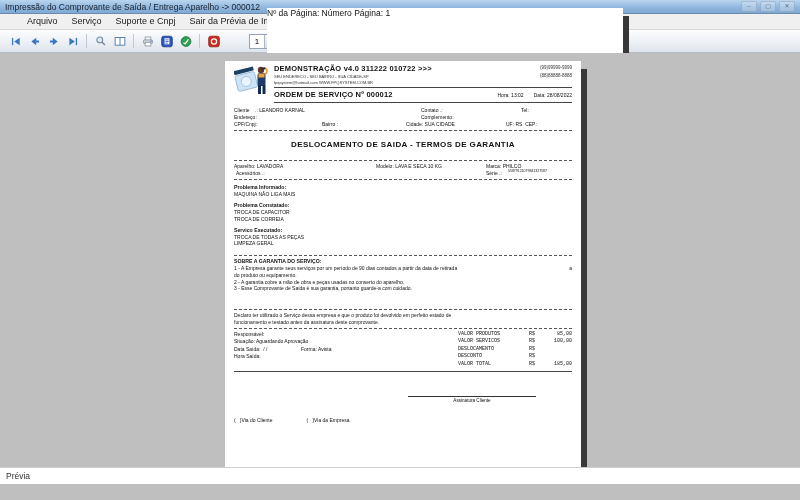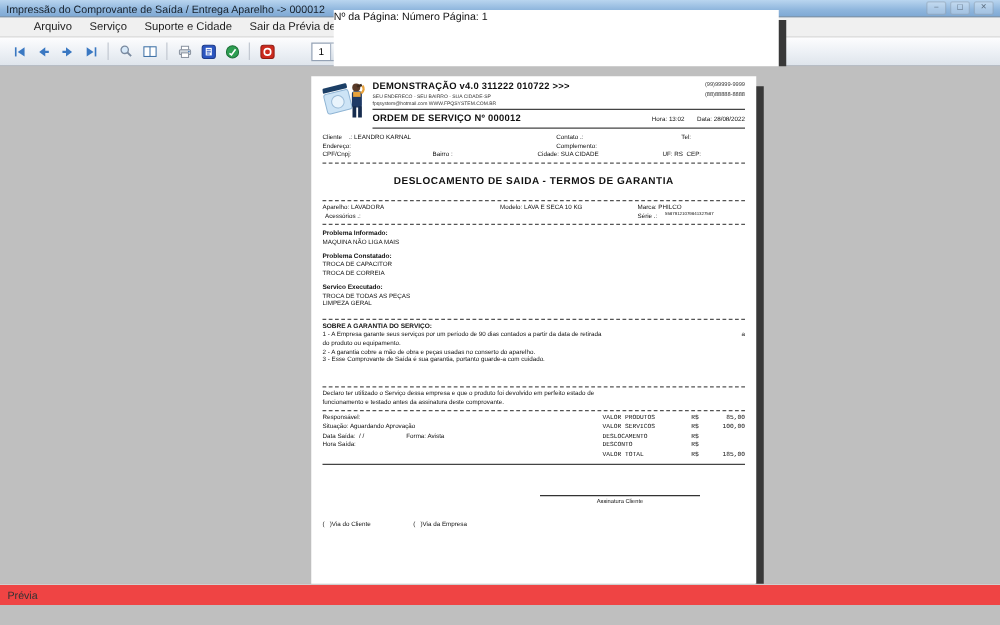--- a/index.html
+++ b/index.html
@@ -26,21 +26,21 @@
   .combo{margin-left:26px;width:24px;height:13px;background:#fff;border:1px solid #94a2b5;display:flex;align-items:center;font-size:8px;}
   .combo-val{flex:1;text-align:center;}
   .combo-arrow{width:9px;height:100%;background:linear-gradient(#f4f7fa,#d7dfe8);border-left:1px solid #aab6c6;
     font-size:5px;color:#3a4a5c;display:flex;align-items:center;justify-content:center;}
   .tb-label{font-size:8.5px;color:#222;margin-left:6px;}
   .tb-label.page{margin-left:42px;}
 
   
   .workspace{flex:1 1 auto;position:relative;background:#bfbfbf;overflow:hidden;}
   .page{position:absolute;left:225px;top:8px;width:356px;height:414px;background:#fff;
-    box-shadow:8px 6px 0 -2px #383838;color:#111;margin-left:24px;}
+    box-shadow:8px 6px 0 -2px #383838;color:#111;}
   .doc{padding:3px 9px;font-size:5px;line-height:1.35;}
   .pre{white-space:pre;}
   .dash{border:none;border-top:1px dashed #555;margin:2px 0;height:0;}
   .solid{border:none;border-top:1px solid #444;margin:2px 0;height:0;}
 
   
   .doc-head{display:flex;}
   .logo{width:36px;height:31px;flex:0 0 auto;margin-right:4px;}
   .head-right{flex:1;}
   .head-top{display:flex;}
@@ -78,41 +78,41 @@
   .money-label{flex:1;}
   .money-cur{width:13px;}
   .money-val{width:30px;text-align:right;}
 
   .sign-block{width:128px;margin:24px 36px 0 auto;text-align:center;}
   .sign-line{border-top:1px solid #333;}
   .sign-label{font-size:4.6px;margin-top:1px;}
   .vias{margin-top:13px;display:flex;gap:34px;}
 
   
-  .statusbar{height:16px;background:#ef4444;border-top:1px solid #cfcfcf;display:flex;align-items:center;
+  .statusbar{height:16px;background:#ffffff;border-top:1px solid #cfcfcf;display:flex;align-items:center;
     font-size:8.5px;color:#333;padding-left:6px;flex:0 0 auto;}
 </style>
 </head>
 <body>
 
 <div class="window">
 
   <div class="titlebar">
     <span>Impressão do Comprovante de Saída / Entrega Aparelho -&gt; 000012</span>
     <span class="win-btns">
       <span class="win-btn">–</span>
       <span class="win-btn">▢</span>
       <span class="win-btn">✕</span>
     </span>
   </div>
 
   <div class="menubar">
     <span class="menu-item">Arquivo</span>
     <span class="menu-item">Serviço</span>
-    <span class="menu-item">Suporte e Cidade</span>
+    <span class="menu-item">Suporte e Cnpj</span>
     <span class="menu-item">Sair da Prévia de Impressão</span>
   </div>
 
   <div class="toolbar">
     <span class="tb-btn">
       <svg width="14" height="13" viewBox="0 0 16 16">
           <rect x="3" y="3.5" width="1.6" height="9" fill="#3a78c2"></rect>
           <path d="M12.5 3.5 5.8 8l6.7 4.5z" fill="#3a78c2"></path>
         </svg>
     </span>

